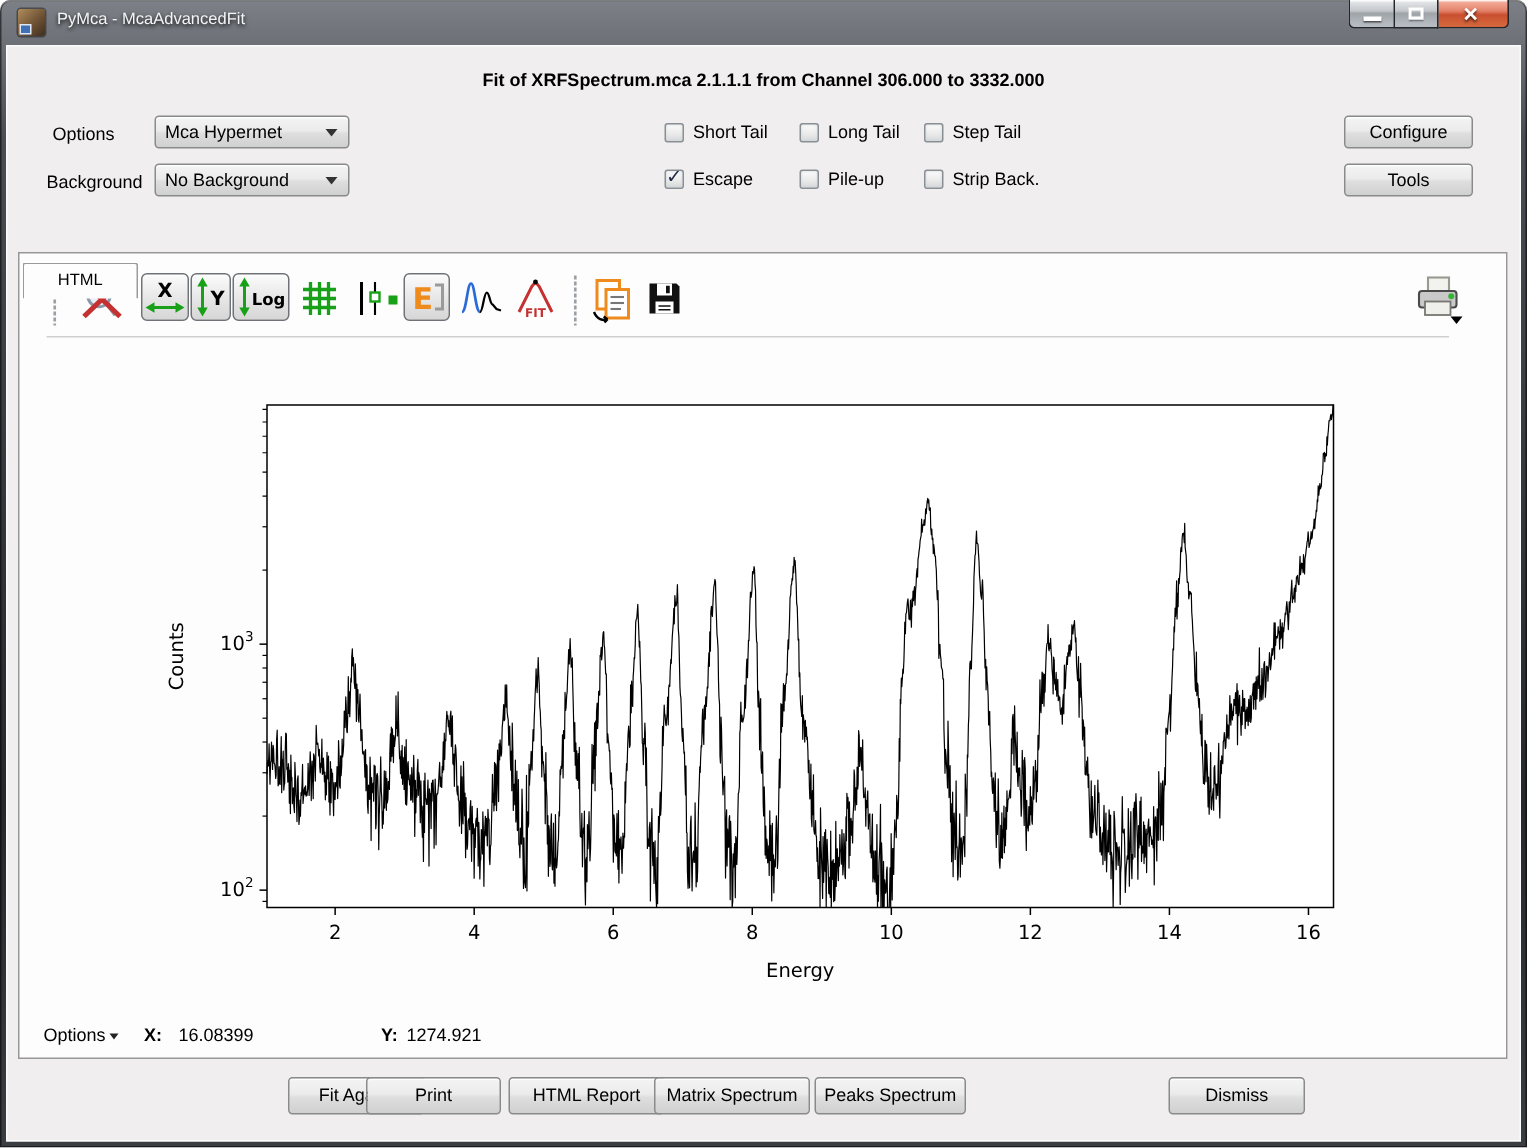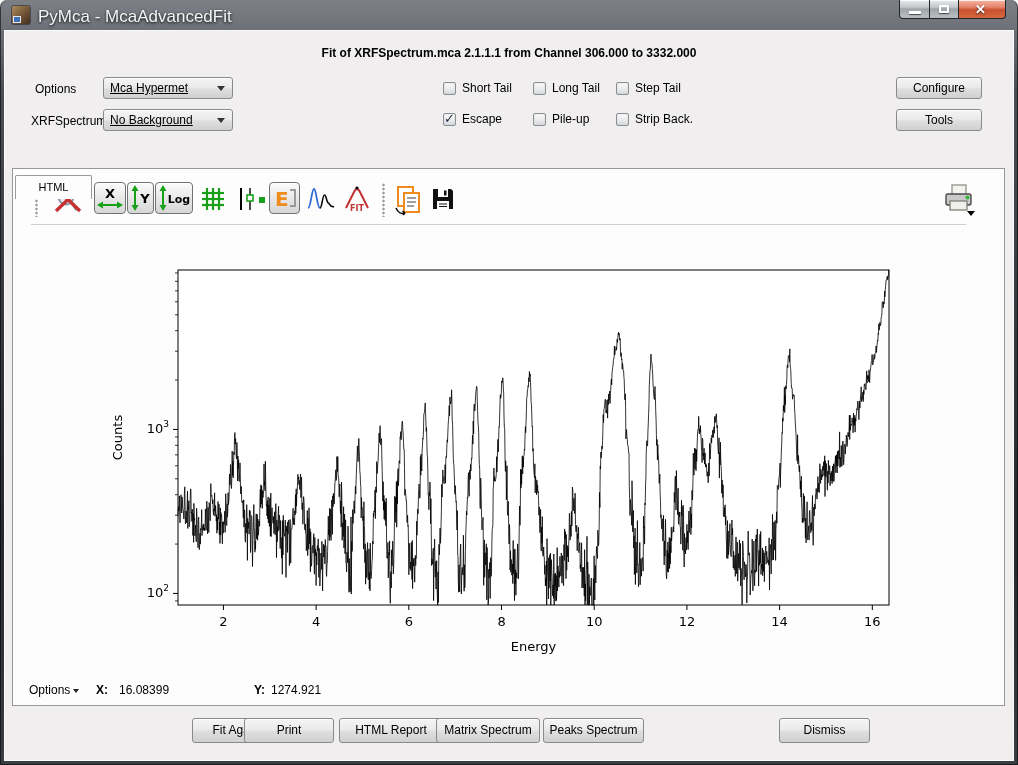--- a/index.html
+++ b/index.html
@@ -6,41 +6,41 @@
   *{box-sizing:border-box;}
   .stage{position:relative;width:1018px;height:765px;font-family:"Liberation Sans",sans-serif;font-size:12px;color:#000;overflow:hidden;}
   
   .frame{position:absolute;left:0;top:0;width:1018px;height:765px;
     background:linear-gradient(#7d8187,#4a4d53 12%,#33363b 45%,#26282d 70%,#3a3d42);
     border-radius:7px 7px 0 0;box-shadow:inset 0 1px 0 rgba(255,255,255,.35), inset 0 0 0 1px rgba(0,0,0,.55);}
   .titlebar{position:absolute;left:0;top:0;width:1018px;height:30px;}
   .app-icon{position:absolute;left:12px;top:6px;width:18px;height:18px;border-radius:2px;
     background:linear-gradient(135deg,#b08c5a,#6b4f33 60%,#3e2e1d);box-shadow:0 0 0 1px rgba(0,0,0,.4);}
   .app-icon i{position:absolute;left:1px;bottom:1px;width:8px;height:7px;background:#3f6fb5;border:1px solid #dfe8f2;}
-  .win-title{position:absolute;left:38px;top:7px;color:#f4f5f6;font-size:17px;text-shadow:0 1px 3px #000;}
+  .win-title{position:absolute;left:38px;top:7px;color:#f4f5f6;font-size:11px;text-shadow:0 1px 3px #000;}
   .caps{position:absolute;right:12px;top:0;display:flex;}
   .cap{height:19px;border:1px solid #23262a;border-top:none;position:relative;
     background:linear-gradient(#e9ebed,#c3c7cb 40%,#9fa4a9 50%,#b6bbc1 90%);
     box-shadow:inset 0 1px 0 rgba(255,255,255,.8);}
   .cap.min{width:31px;border-radius:0 0 0 4px;}
   .cap.max{width:29px;border-left:none;}
   .cap.close{width:47px;border-left:none;border-radius:0 0 4px 0;
     background:linear-gradient(#f6b5a2,#e4826a 40%,#c94f2f 55%,#d3653c 90%);}
   .glyph-min{position:absolute;left:9px;top:11px;width:12px;height:3px;background:#fff;box-shadow:0 1px 1px rgba(0,0,0,.6);}
   .glyph-max{position:absolute;left:9px;top:5px;width:10px;height:8px;border:2px solid #fff;box-shadow:0 1px 1px rgba(0,0,0,.5);}
   .glyph-close{position:absolute;left:16px;top:3px;width:14px;height:13px;color:#fff;font-weight:bold;font-size:13px;line-height:13px;text-shadow:0 1px 2px rgba(0,0,0,.7);}
   
   .client{position:absolute;left:4px;top:30px;width:1010px;height:731px;background:#f0eeee;box-shadow:inset 0 0 0 1px #fbfbfb;}
   .abs{position:absolute;}
   .header-title{left:0;top:16px;width:1010px;text-align:center;font-weight:bold;font-size:12px;}
   .lbl{height:22px;line-height:22px;}
   
   .btn,.dd{border:1px solid #888a8c;border-radius:3px;background:linear-gradient(#f4f4f4,#ebebeb 45%,#dedede 55%,#d0d0d0);
     box-shadow:inset 0 1px 0 #fff;text-align:center;line-height:20px;font-size:12px;cursor:default;}
-  .dd{text-align:left;padding-left:6px;line-height:20px;text-decoration:underline;}
+  .dd{text-align:left;padding-left:6px;line-height:20px;}
   .dd .dd-arrow{position:absolute;right:7px;top:8px;width:0;height:0;border-left:4px solid transparent;border-right:4px solid transparent;border-top:5px solid #333;}
   .cb{height:16px;line-height:15px;}
   .cb .box{display:inline-block;vertical-align:middle;width:13px;height:13px;margin-right:6px;border:1px solid #8a8f94;border-radius:2px;
     background:linear-gradient(#fcfcfc,#e9e9e9 60%,#d5d8da);box-shadow:inset 0 0 2px #cfd4d8;position:relative;}
   .cb .box.checked::after{content:"✓";position:absolute;left:0px;top:-3px;font-family:"DejaVu Sans",sans-serif;font-size:13px;font-weight:bold;color:#1e2a45;}
   .cb .cb-label{vertical-align:middle;}
   
   .tab{top:147px;height:21px;line-height:21px;text-align:center;font-size:11px;border:1px solid #9a9a9a;border-bottom:none;
     border-radius:2px 2px 0 0;background:linear-gradient(#f3f2f2,#e3e1e1);z-index:1;}
   .tab.active{top:145px;height:24px;line-height:23px;background:#fdfdfd;z-index:3;}
@@ -82,21 +82,21 @@
   </div>
 
   <div class="client">
     <div class="abs header-title">Fit of XRFSpectrum.mca 2.1.1.1 from Channel 306.000 to 3332.000</div>
 
     <div class="abs lbl" style="left:31px;top:48px;">Options</div>
     <div class="abs dd" style="left:99px;top:47px;width:130px;height:22px;">
       <span>Mca Hypermet</span>
       <span class="dd-arrow"></span>
     </div>
-    <div class="abs lbl" style="left:27px;top:80px;">XRFSpectrum</div>
+    <div class="abs lbl" style="left:27px;top:80px;">Background</div>
     <div class="abs dd" style="left:99px;top:79px;width:130px;height:22px;">
       <span>No Background</span>
       <span class="dd-arrow"></span>
     </div>
 
     <div class="abs cb" style="left:439px;top:51px;">
       <span class="box"></span><span class="cb-label">Short Tail</span>
     </div>
     <div class="abs cb" style="left:529px;top:51px;">
       <span class="box"></span><span class="cb-label">Long Tail</span>

